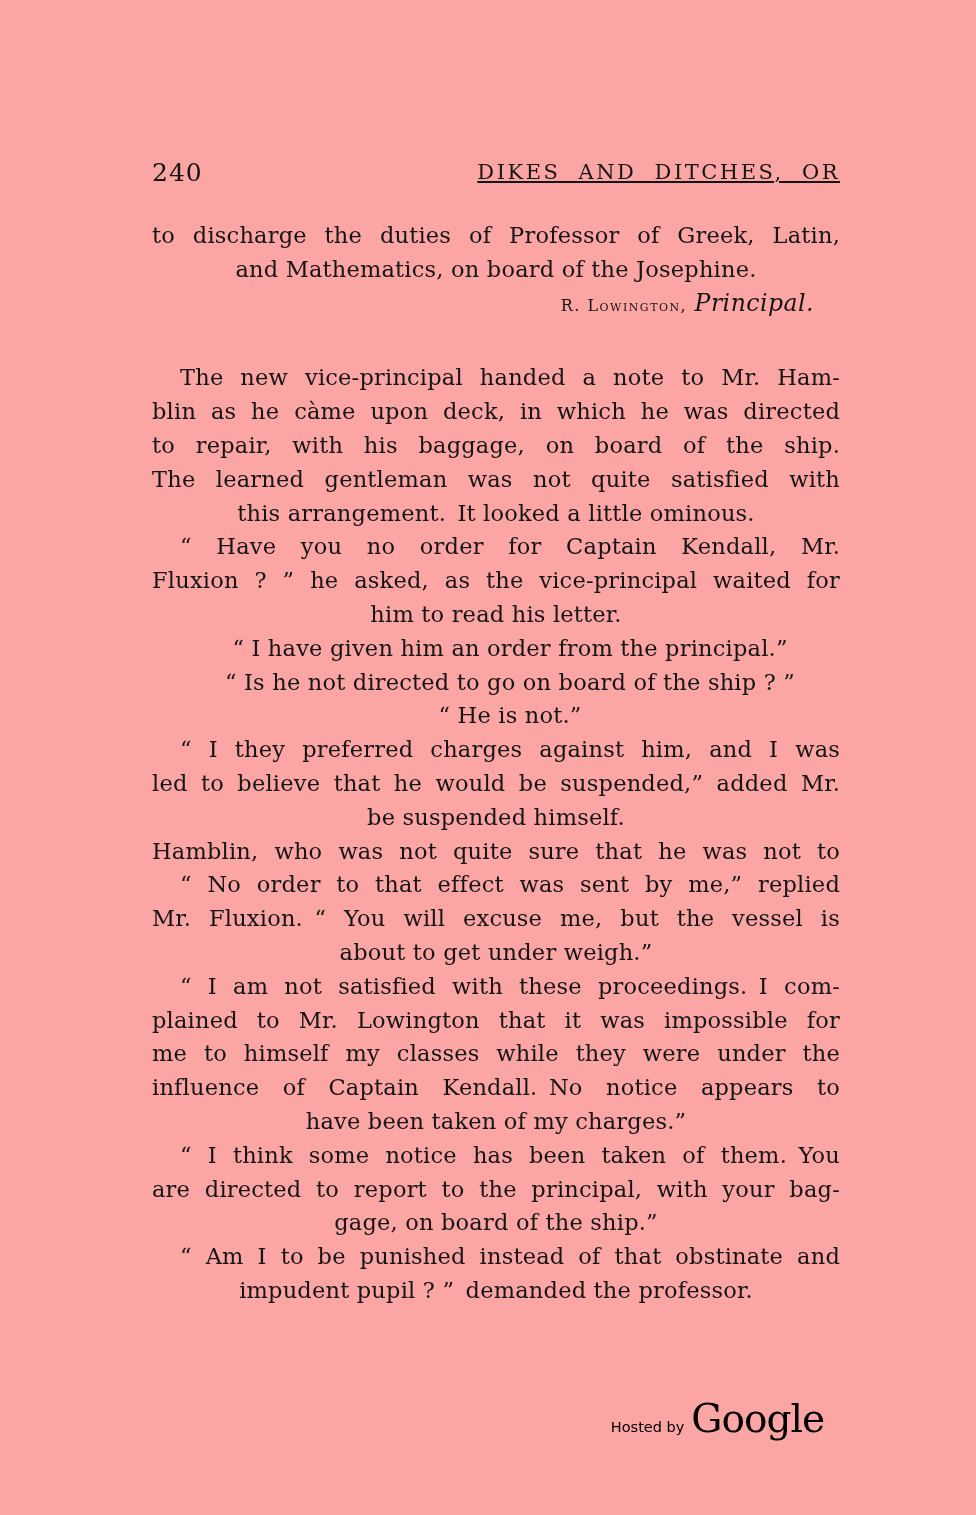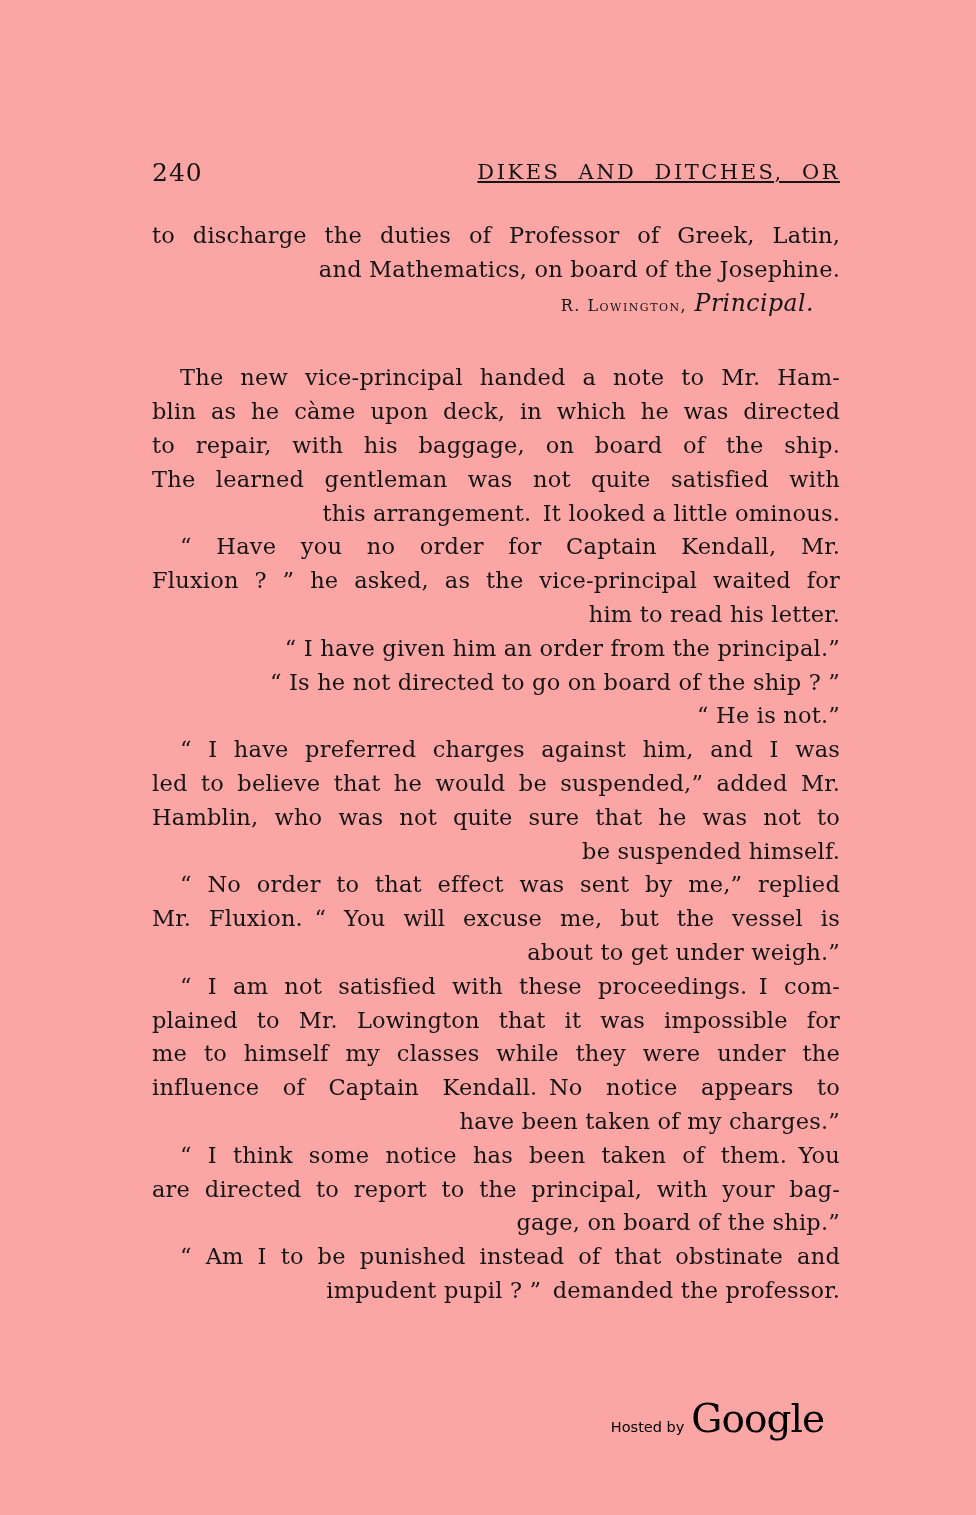--- a/index.html
+++ b/index.html
@@ -39,21 +39,21 @@
   #textblock {
     position: absolute;
     top: 219px;
     left: 152px;
     width: 688px;
     font-size: 22.5px;
     line-height: 33.8px;
     letter-spacing: 0.2px;
   }
   .para { margin: 0; padding: 0; }
-  .line { text-align: right; }
+  .line { text-align: center; }
   .line.just { text-align: justify; text-align-last: justify; }
   .line.indent { text-indent: 28px; }
   #signature-line {
     text-align: right;
     padding-right: 26px;
     margin-bottom: 39px;
   }
   #signature-name {
     font-variant: small-caps;
     font-size: 16px;
@@ -130,24 +130,24 @@
 
     <div class="para">
       <div class="line indent">“ Is he not directed to go on board of the ship ? ”</div>
     </div>
 
     <div class="para">
       <div class="line indent">“ He is not.”</div>
     </div>
 
     <div class="para">
-      <div class="line just indent">“ I have preferred charges against him, and I was</div>
+      <div class="line just indent">“ I they preferred charges against him, and I was</div>
       <div class="line just">led to believe that he would be suspended,” added Mr.</div>
+      <div class="line">be suspended himself.</div>
       <div class="line just">Hamblin, who was not quite sure that he was not to</div>
-      <div class="line">be suspended himself.</div>
     </div>
 
     <div class="para">
       <div class="line just indent">“ No order to that effect was sent by me,” replied</div>
       <div class="line just">Mr. Fluxion. “ You will excuse me, but the vessel is</div>
       <div class="line">about to get under weigh.”</div>
     </div>
 
     <div class="para">
       <div class="line just indent">“ I am not satisfied with these proceedings. I com-</div>

